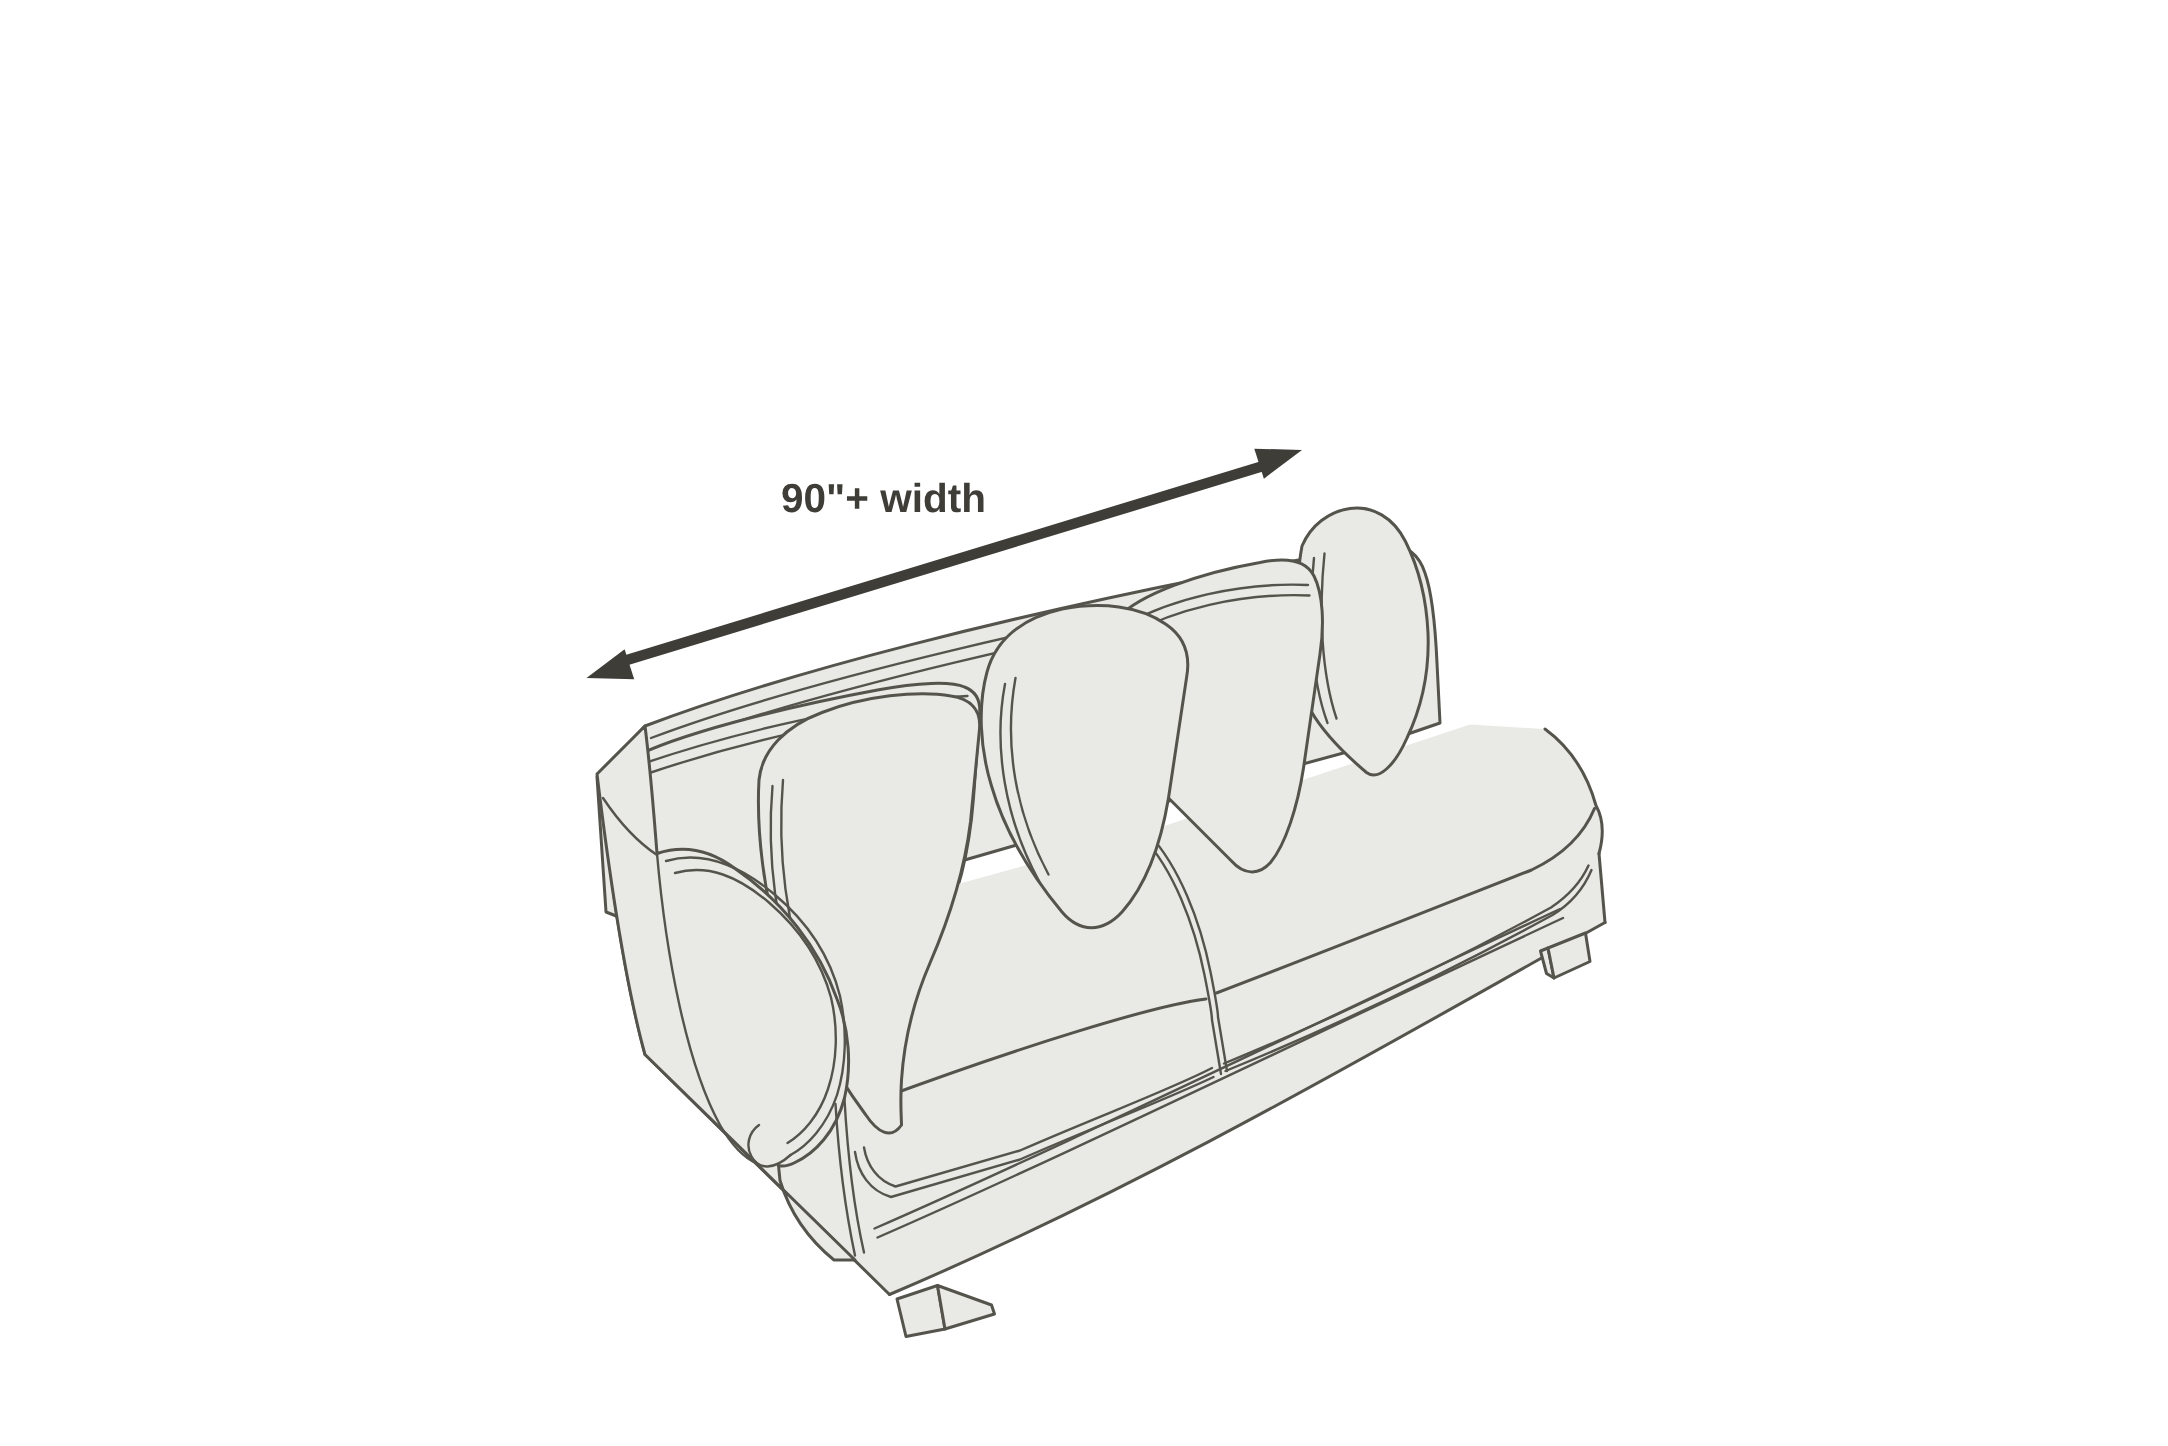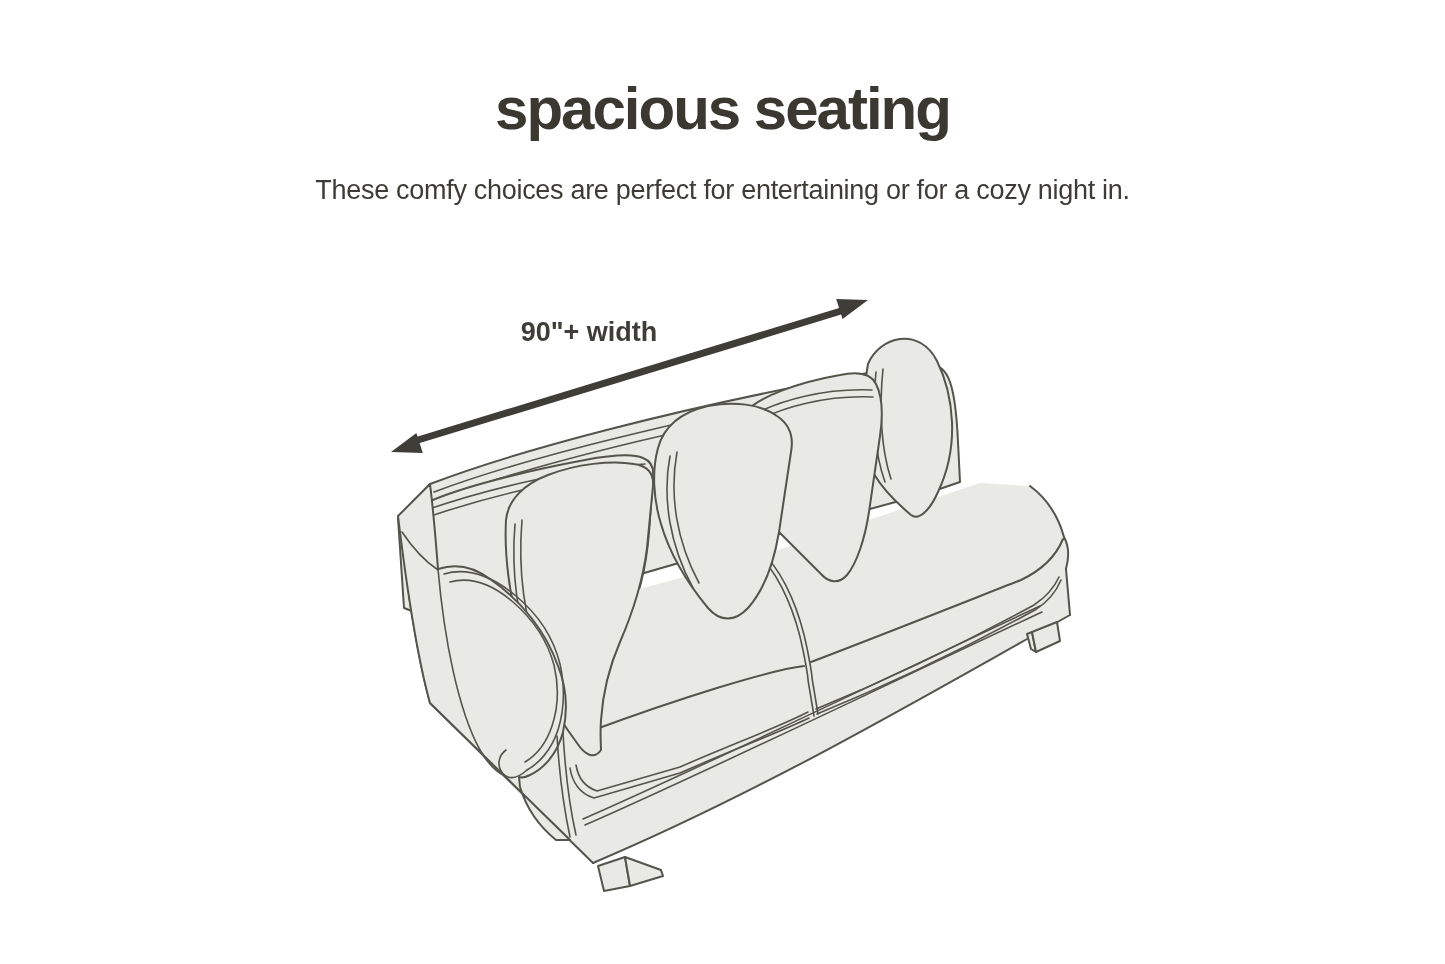--- a/index.html
+++ b/index.html
@@ -54,24 +54,22 @@
     font-weight:bold;
     font-size:27px;
     fill:var(--arrow-color);
   }
 </style>
 </head>
 <body>
 
 <div class="page">
 
-  <div class="title">spacious seating</div>
 
   <div class="description">
-    <div>These comfy choices are perfect for entertaining or for a cozy night in.</div>
   </div>
 
   <div class="figure">
     <svg viewBox="0 0 760 694">
 
       <g>
         <path class="arrow-line" d="M 38,170 L 461,41"></path>
         <path class="arrow-head" d="M 11,182 L 42.8,182.9 L 36.4,162.9 Z"></path>
         <path class="arrow-head" d="M 488,30 L 462.6,49.1 L 456.2,29.1 Z"></path>
         <text class="dim-label" x="209" y="71" text-anchor="middle">90"+ width</text>

